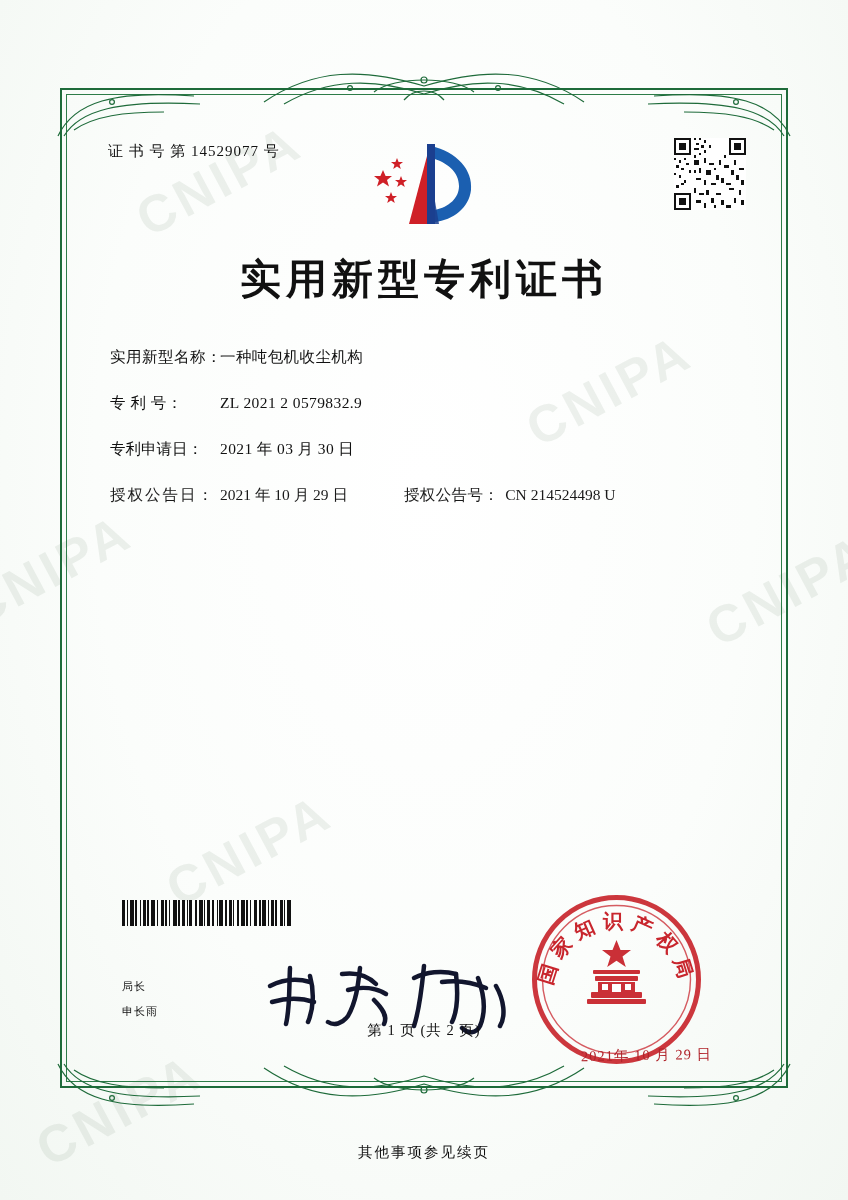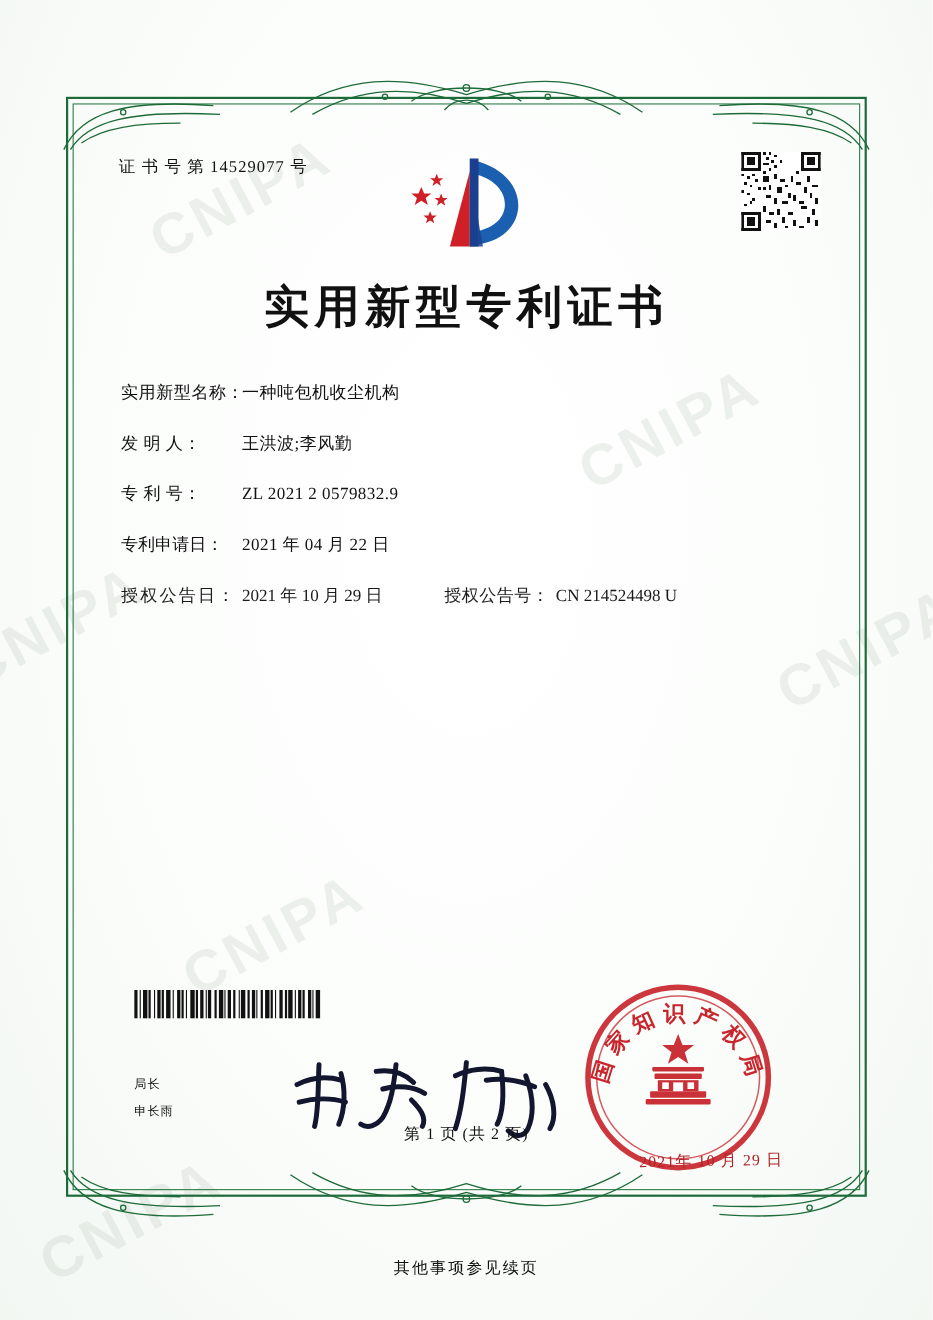--- a/index.html
+++ b/index.html
@@ -402,30 +402,26 @@
     </svg>
 
     <div class="title">实用新型专利证书</div>
 
     <div class="fields">
       <div class="field">
         <span class="lbl">实用新型名称：</span>
         <span class="val">一种吨包机收尘机构</span>
       </div>
       <div class="field">
-        <span class="lbl">发    明    人：</span>
-        <span class="val">王洪波;李风勤</span>
-      </div>
-      <div class="field">
         <span class="lbl">专    利    号：</span>
         <span class="val">ZL 2021 2 0579832.9</span>
       </div>
       <div class="field">
         <span class="lbl sp1">专利申请日：</span>
-        <span class="val">2021 年 04 月 22 日</span>
+        <span class="val">2021 年 03 月 30 日</span>
       </div>
       <div class="field-row2">
         <span class="lbl">授权公告日：</span>
         <span class="val">2021 年 10 月 29 日</span>
         <span class="val2">授权公告号：</span>
         <span class="val" style="margin-left:6px;">CN 214524498 U</span>
       </div>
     </div>
 
 

